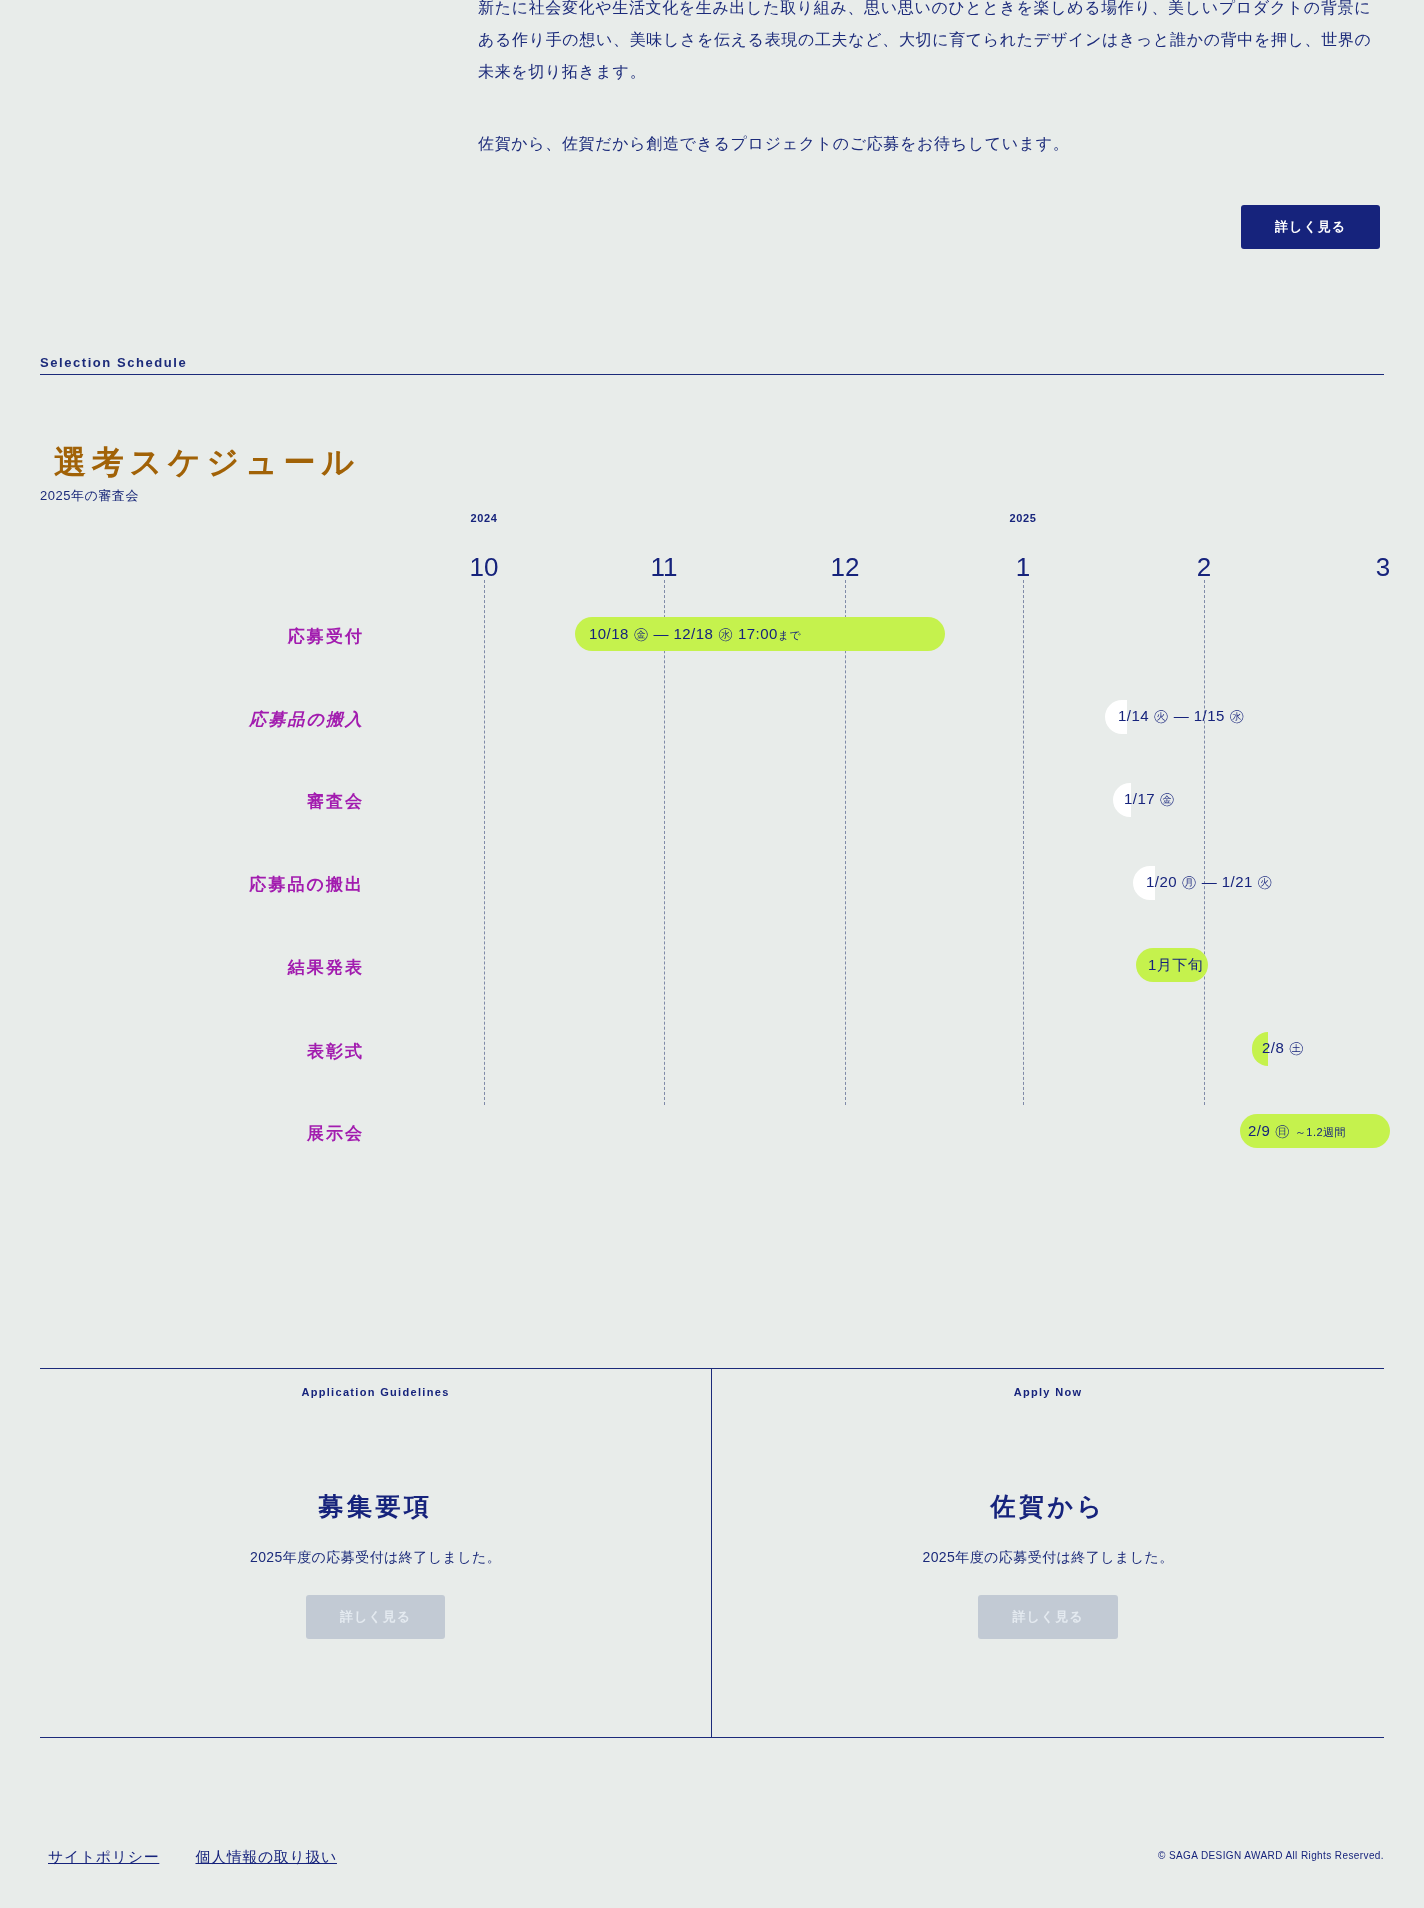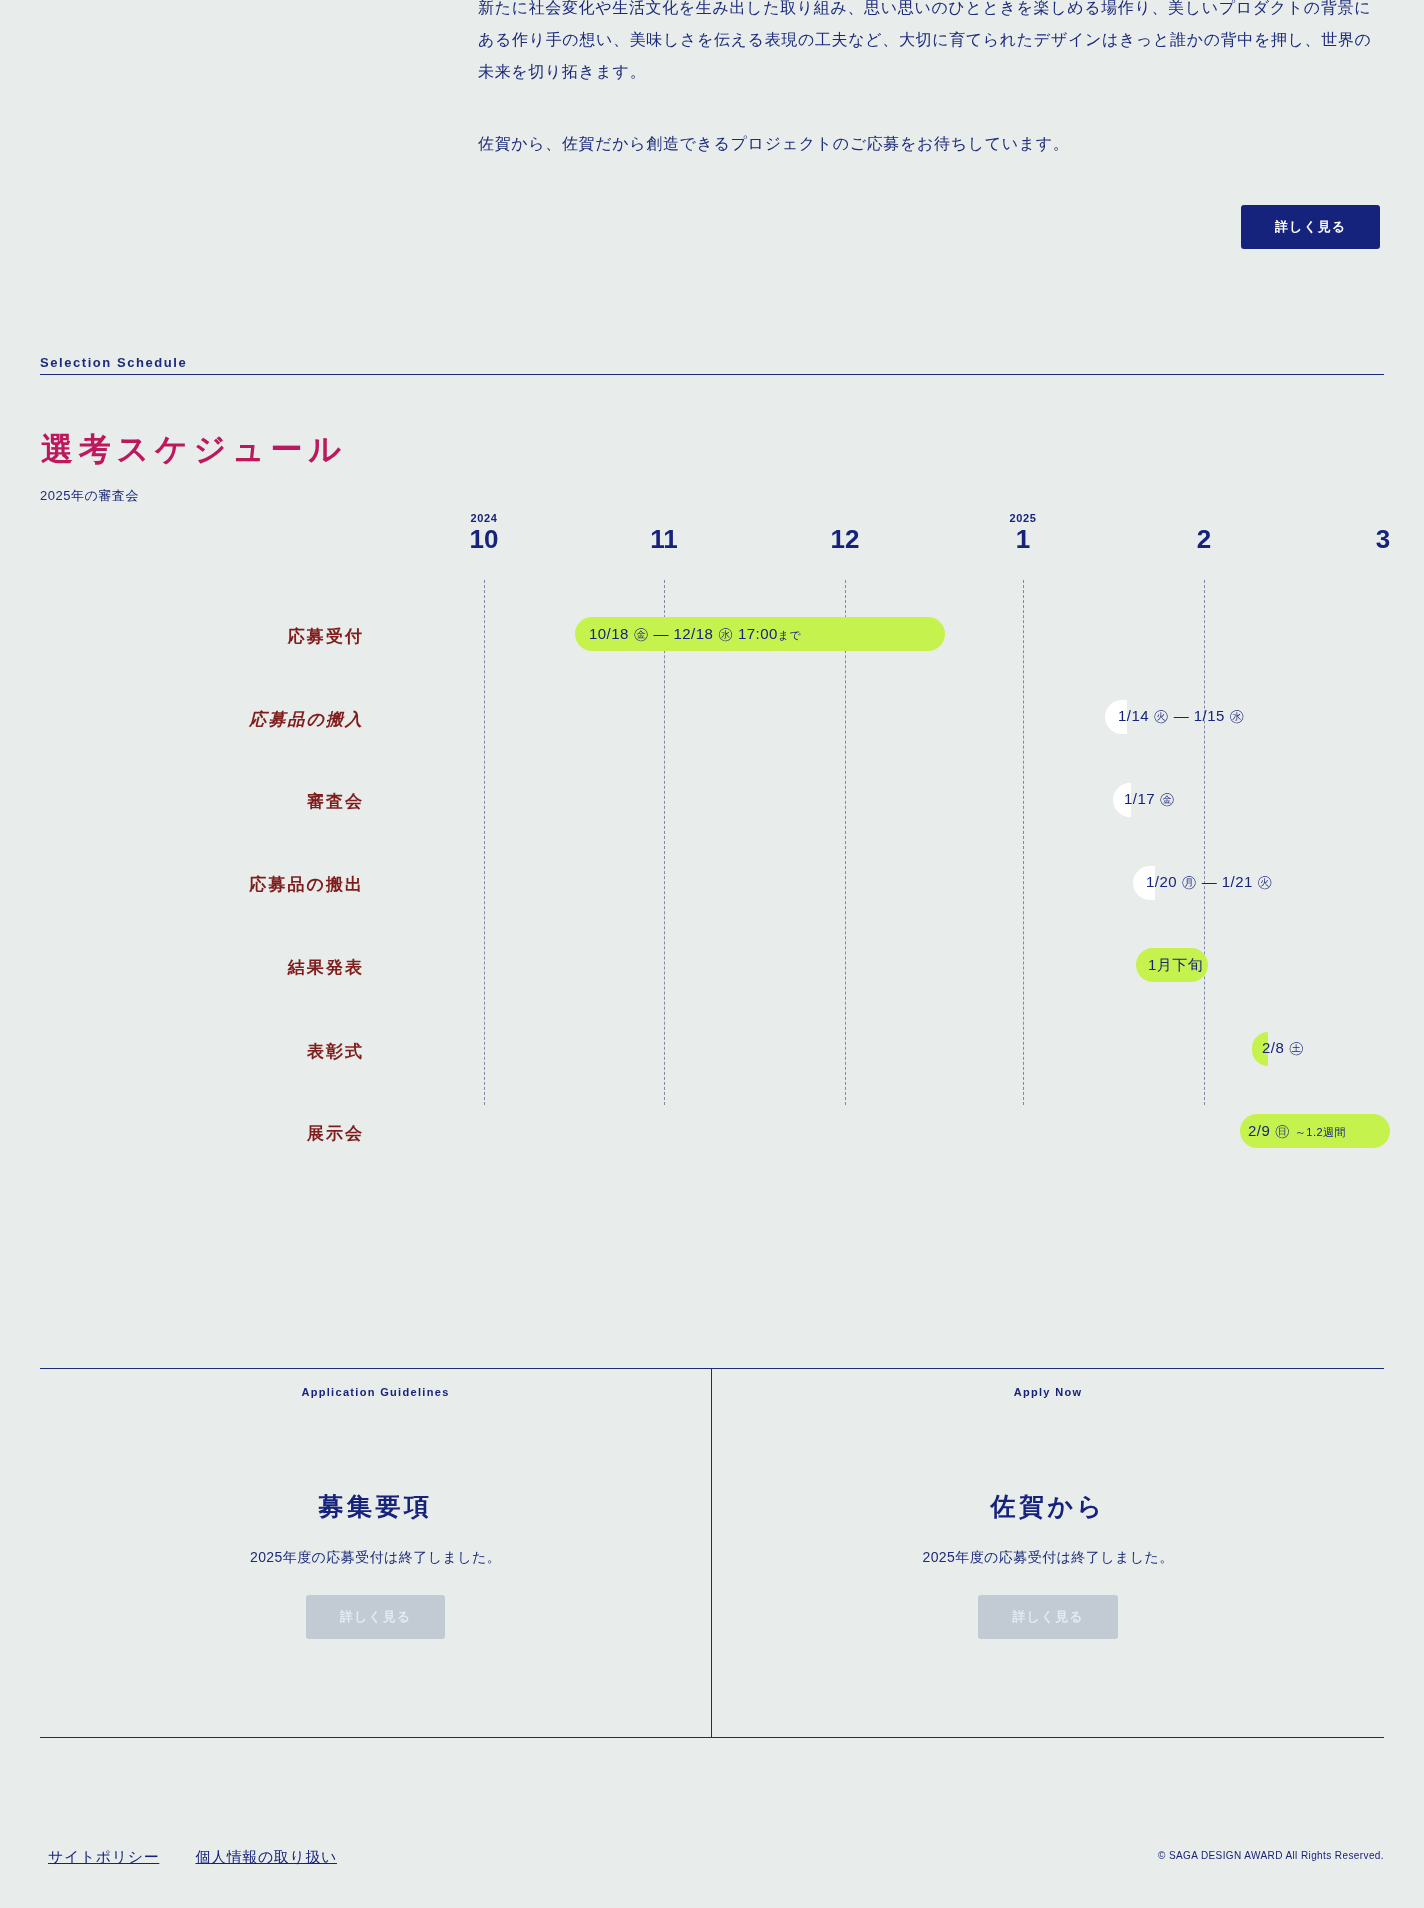--- a/index.html
+++ b/index.html
@@ -74,22 +74,22 @@
     letter-spacing: 0.12em;
     color: #1b2a7a;
   }
   .sec-title {
     position: absolute;
     left: 38px;
     top: 425px;
     font-size: 32px;
     font-weight: bold;
     letter-spacing: 0.18em;
-    color: #be185d;
-    margin: 3px;
+    color: #a16207;
+    margin: 16px;
   }
   .sec-sub {
     position: absolute;
     left: 40px;
     top: 487px;
     font-size: 13px;
     letter-spacing: 0.04em;
     color: #1b2a7a;
   }
 
@@ -109,42 +109,43 @@
   .month .yr {
     font-size: 11px;
     font-weight: bold;
     letter-spacing: 0.06em;
     color: #16237c;
     display: block;
     height: 14px;
   }
   .month .mn {
     font-size: 26px;
-    font-weight: bold;
+    font-weight: normal;
     color: #16237c;
     display: block;
     line-height: 1;
+    margin-top: 28px;
   }
   .vline {
     position: absolute;
     top: 80px;
     width: 0;
     border-left: 1px dashed #7f8aa8;
     height: 525px;
   }
 
   .row-label {
     position: absolute;
     right: 1060px;
     width: 300px;
     text-align: right;
     font-size: 17px;
     font-weight: bold;
     letter-spacing: 0.12em;
-    color: #7f1d1d;
+    color: #a21caf;
   }
 
   .bar {
     position: absolute;
     height: 34px;
     border-radius: 17px;
     display: flex;
     align-items: center;
     box-sizing: border-box;
   }

